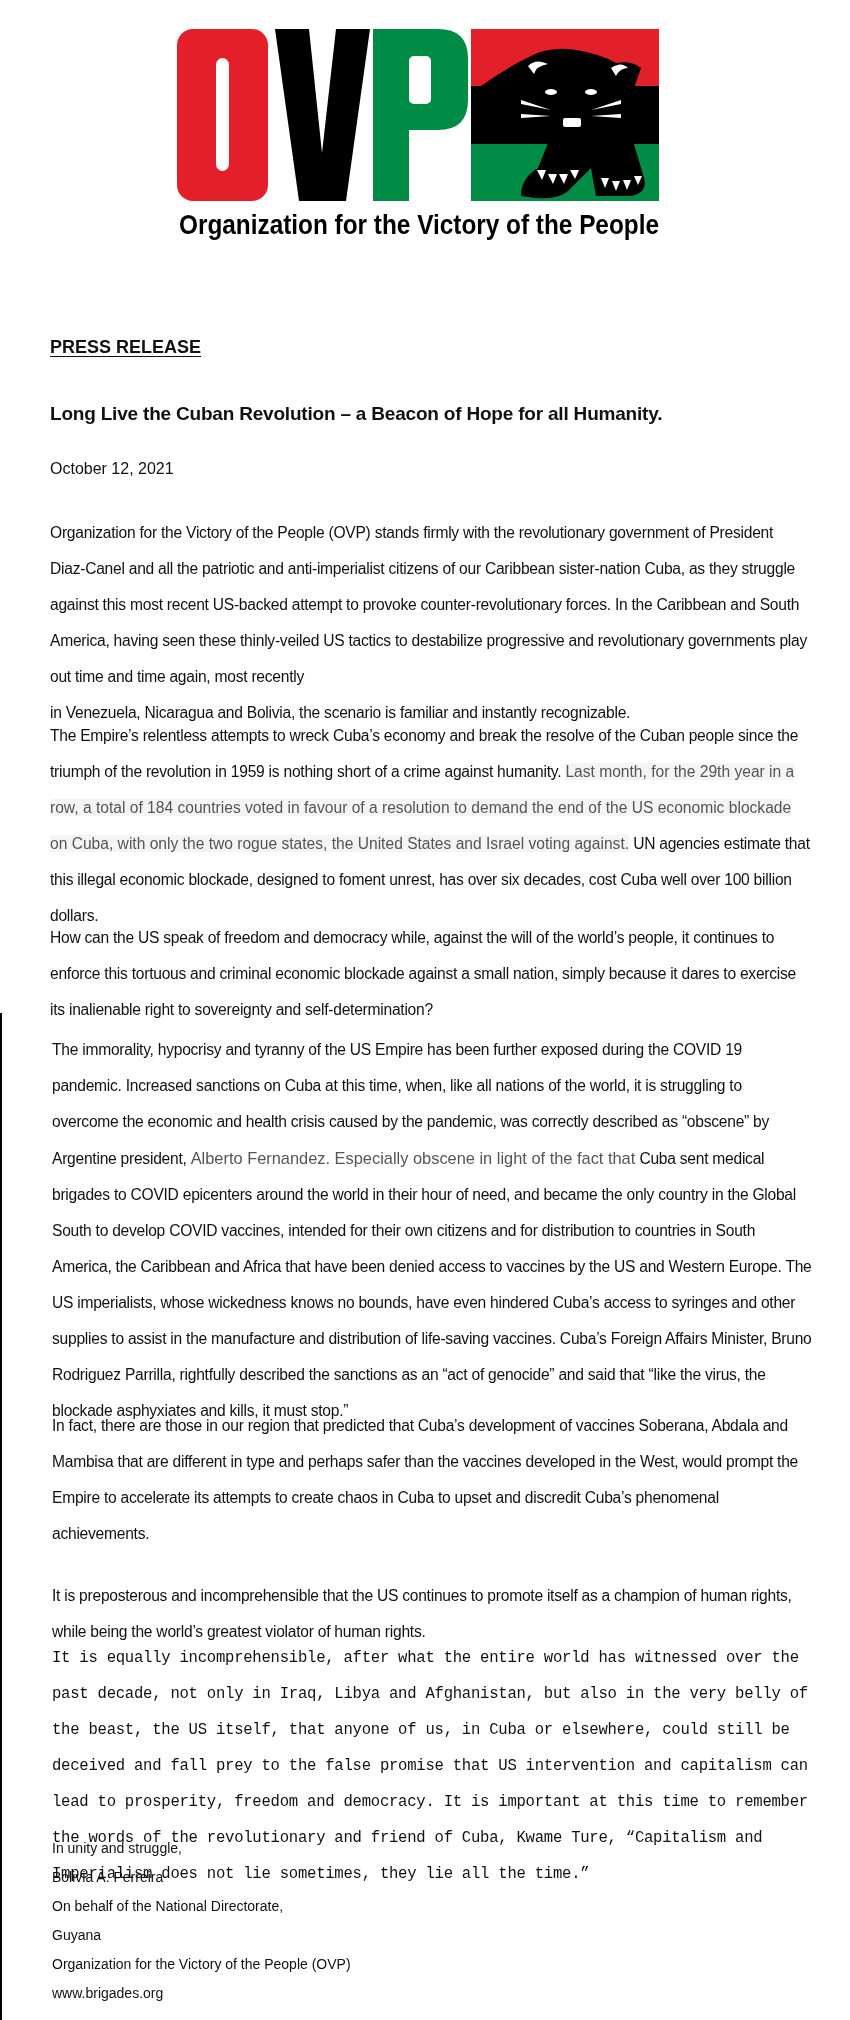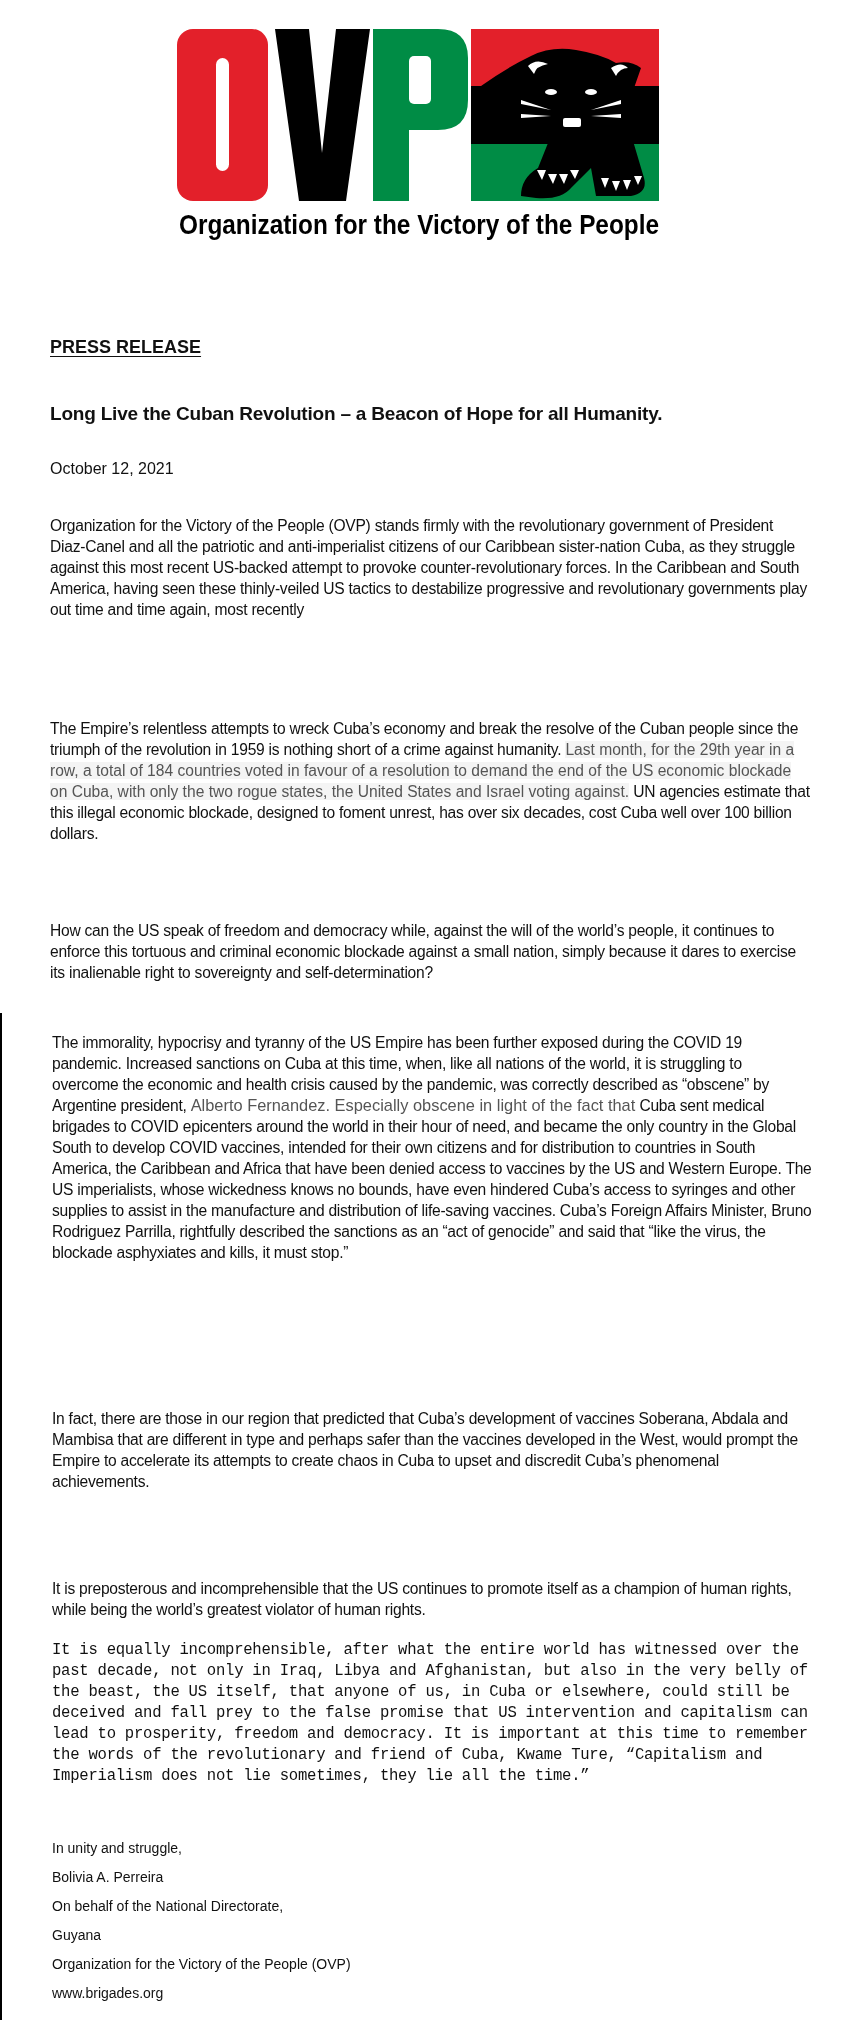--- a/index.html
+++ b/index.html
@@ -1,21 +1,21 @@
 <!DOCTYPE html>
 <html><head>
 <meta charset="utf-8">
 <style>
   html, body { margin: 0; padding: 0; background: #ffffff; }
   body { width: 850px; height: 2020px; position: relative; overflow: hidden; font-family: "Liberation Sans", sans-serif; color: #111; }
   .logo { position: absolute; left: 176px; top: 28px; width: 486px; height: 214px; }
   .press { position: absolute; left: 50px; top: 337px; font-size: 18px; font-weight: bold; text-decoration: underline; text-underline-offset: 3px; }
   .title { position: absolute; left: 50px; top: 403px; font-size: 19px; font-weight: bold; letter-spacing: -0.2px; }
   .date { position: absolute; left: 50px; top: 460px; font-size: 16px; }
-  .para { position: absolute; left: 50px; width: 760px; font-size: 15.6px; line-height: 21px; letter-spacing: -0.25px; }
+  .para { position: absolute; left: 50px; width: 760px; font-size: 15.6px; line-height: 36px; letter-spacing: -0.25px; }
   .hl { color: #555555; background: #f4f4f4; letter-spacing: 0; }
   .sec2 { left: 52px; }
   .leftbar { position: absolute; left: 0; top: 1013px; width: 2px; height: 1007px; background: #000; }
   .sig { position: absolute; left: 52px; top: 1834px; font-size: 14px; line-height: 29px; }
   .sig div { white-space: nowrap; }
 </style>
 </head>
 <body>
 
 <div class="logo">
@@ -56,20 +56,21 @@
     <text x="243" y="206" text-anchor="middle" font-family="Liberation Sans, sans-serif" font-weight="bold" font-size="28" textLength="480" lengthAdjust="spacingAndGlyphs" fill="#000">Organization for the Victory of the People</text>
   </svg>
 </div>
 
 <div class="press">PRESS RELEASE</div>
 <div class="title">Long Live the Cuban Revolution – a Beacon of Hope for all Humanity.</div>
 <div class="date">October 12, 2021</div>
 
 <div class="para" style="top:515px;">
   <span>Organization for the Victory of the People (OVP) stands firmly with the revolutionary government of President Diaz-Canel and all the patriotic and anti-imperialist citizens of our Caribbean sister-nation Cuba, as they struggle against this most recent US-backed attempt to provoke counter-revolutionary forces. In the Caribbean and South America, having seen these thinly-veiled US tactics to destabilize progressive and revolutionary governments play out time and time again, most recently</span><br>
+  <span>in Venezuela, Nicaragua and Bolivia, the scenario is familiar and instantly recognizable.</span>
 </div>
 
 <div class="para" style="top:718px;">
   <span>The Empire’s relentless attempts to wreck Cuba’s economy and break the resolve of the Cuban people since the triumph of the revolution in 1959 is nothing short of a crime against humanity. </span><span class="hl">Last month, for the 29th year in a row, a total of 184 countries voted in favour of a resolution to demand the end of the US economic blockade on Cuba, with only the two rogue states, the United States and Israel voting against.</span><span> UN agencies estimate that this illegal economic blockade, designed to foment unrest, has over six decades, cost Cuba well over 100 billion dollars.</span>
 </div>
 
 <div class="para" style="top:920px;">
   <span>How can the US speak of freedom and democracy while, against the will of the world’s people, it continues to enforce this tortuous and criminal economic blockade against a small nation, simply because it dares to exercise its inalienable right to sovereignty and self-determination?</span>
 </div>
 

